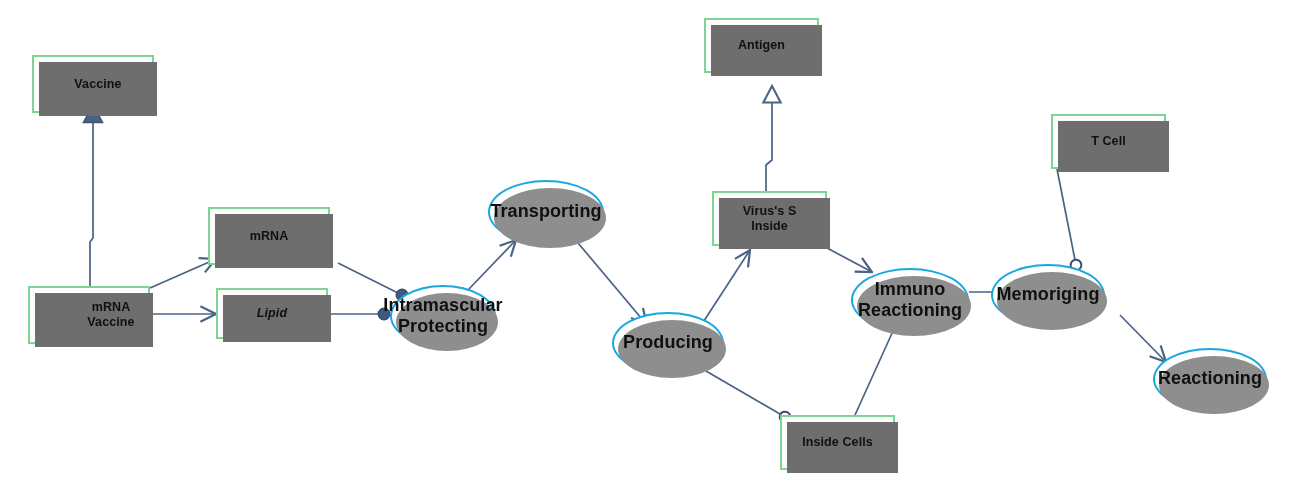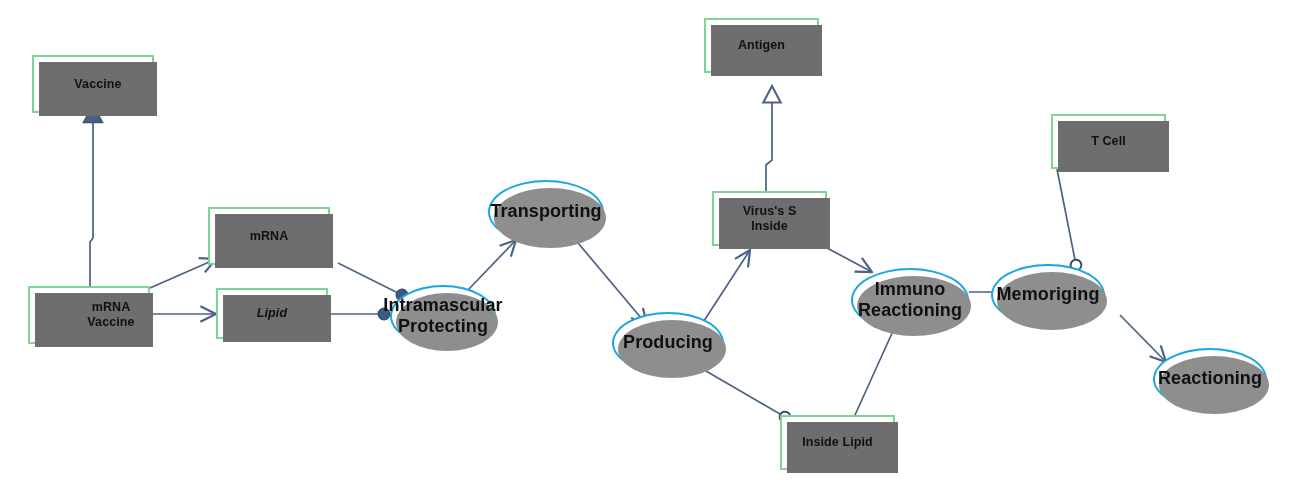--- a/index.html
+++ b/index.html
@@ -143,21 +143,21 @@
         <span class="node-label">Antigen</span>
       </div>
       <div class="node-box" style="left: 712px; top: 191px; width: 115px; height: 55px;">
         <span class="node-label">Virus's S
 Inside</span>
       </div>
       <div class="node-box" style="left: 1051px; top: 114px; width: 115px; height: 55px;">
         <span class="node-label">T Cell</span>
       </div>
       <div class="node-box" style="left: 780px; top: 415px; width: 115px; height: 55px;">
-        <span class="node-label">Inside Lipid</span>
+        <span class="node-label">Inside Cells</span>
       </div>
     </div>
   <div id="usecase-nodes">
       <div class="node-ellipse" style="left: 390px; top: 285px; width: 106px; height: 62px;">
         <span class="node-label">Intramascular
 Protecting</span>
       </div>
       <div class="node-ellipse" style="left: 488px; top: 180px; width: 116px; height: 64px;">
         <span class="node-label">Transporting</span>
       </div>

